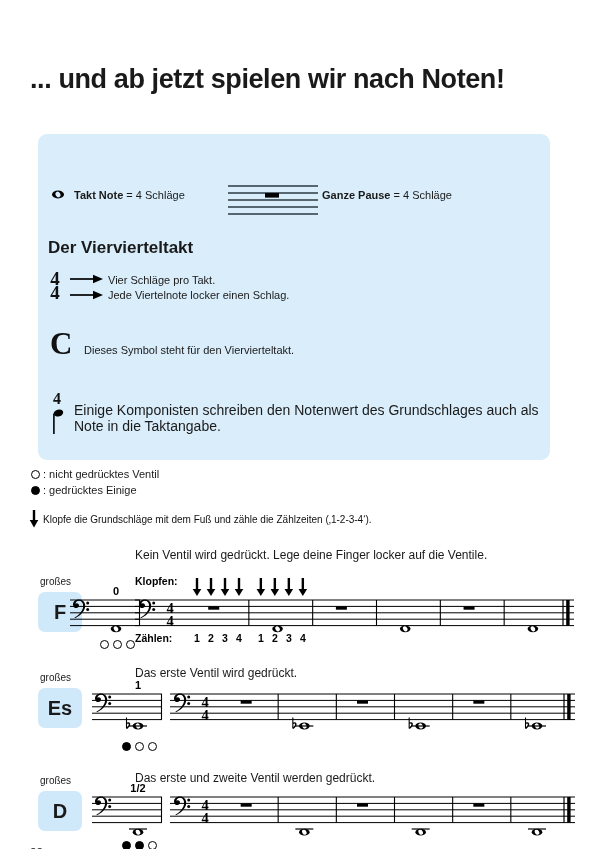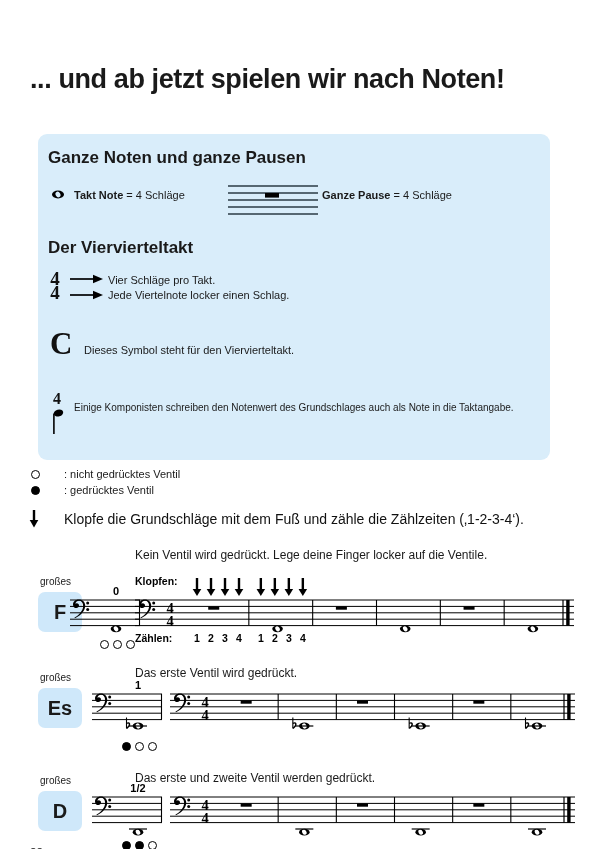--- a/index.html
+++ b/index.html
@@ -3,42 +3,41 @@
 <meta charset="utf-8">
 <style>
   html,body{margin:0;padding:0;background:#fff;}
   body{font-family:"Liberation Sans",sans-serif;color:#111;}
   .page{position:relative;width:600px;height:849px;background:#fff;overflow:hidden;margin-top:36px;}
   .abs{position:absolute;}
   .title{left:30px;top:28px;font-size:27px;font-weight:700;letter-spacing:-0.4px;color:#1a1a1a;}
   .infobox{left:38px;top:98px;width:512px;height:326px;background:#d9edfa;border-radius:9px;}
   .box-h{font-size:17px;font-weight:700;color:#1a1a1a;}
   .small{font-size:11px;color:#1a1a1a;}
-  .tiny{font-size:10px;color:#1a1a1a;}
+  .tiny{font-size:14px;color:#1a1a1a;}
   .serif{font-family:"Liberation Serif",serif;}
   .tsig{font-size:19px;font-weight:700;line-height:14px;text-align:center;}
-  .legend-row{display:flex;align-items:center;gap:24px;}
+  .legend-row{display:flex;align-items:center;gap:3px;}
   .vdot{display:inline-block;width:7px;height:7px;border:1.3px solid #000;border-radius:50%;background:#fff;box-sizing:content-box;}
   .vdot.filled{background:#000;}
   .register{font-size:10px;color:#1a1a1a;}
   .notebox{width:44px;height:40px;background:#cfe8fa;border-radius:7px;display:flex;align-items:center;justify-content:center;font-size:20px;font-weight:700;color:#1a1a1a;}
   .instruction{font-size:12px;color:#1a1a1a;white-space:nowrap;}
   .fdots{display:flex;gap:4px;}
   .pagenum{font-size:11.5px;color:#1a1a1a;}
 </style>
 </head>
 <body>
 
 <div class="page">
 
   <div class="abs title">... und ab jetzt spielen wir nach Noten!</div>
 
   <div class="abs infobox">
 
-    <div class="abs box-h" style="left:10px;top:14px">Ganze Noten und ganze Pausen</div>
 
     <svg class="abs" style="left:12px;top:55px" width="18" height="12">
       <ellipse cx="8" cy="5.5" rx="6" ry="3.9" fill="#000"></ellipse>
       <ellipse cx="8" cy="5.5" rx="2.3" ry="3" fill="#d9edfa" transform="rotate(-30 8 5.5)"></ellipse>
     </svg>
     <div class="abs small" style="left:36px;top:55px"><b>Takt Note</b><span> = 4 Schläge</span></div>
 
     <svg class="abs" style="left:188px;top:46px" width="94" height="40">
       <g stroke="#2a3a45" stroke-width="1.3">
         <line x1="2" y1="6" x2="92" y2="6"></line>
@@ -78,28 +77,28 @@
     </svg>
     <div class="abs tiny" style="left:36px;top:268px;width:470px">Einige Komponisten schreiben den Notenwert des Grundschlages auch als Note in die Taktangabe.</div>
   </div>
 
   <div class="abs legend-row" style="left:31px;top:432px">
     <span class="vdot"></span>
     <span class="small">:  nicht gedrücktes Ventil</span>
   </div>
   <div class="abs legend-row" style="left:31px;top:448px">
     <span class="vdot filled"></span>
-    <span class="small">:  gedrücktes Ventil</span>
+    <span class="small">:  gedrücktes Einige</span>
   </div>
   <div class="abs legend-row" style="left:28px;top:474px">
     <svg width="12" height="18">
       <line x1="6" y1="0" x2="6" y2="11" stroke="#000" stroke-width="2.4"></line>
       <polygon points="1.7,10 10.3,10 6,17.5" fill="#000"></polygon>
     </svg>
-    <span style="font-size:14px">Klopfe die Grundschläge mit dem Fuß und zähle die Zählzeiten (‚1-2-3-4‘).</span>
+    <span style="font-size:10px">Klopfe die Grundschläge mit dem Fuß und zähle die Zählzeiten (‚1-2-3-4‘).</span>
   </div>
 
   <div id="exercises">
       <div style="position: absolute; left: 0px; top: 512px; width: 600px; height: 110px;">
         <div class="instruction" style="position: absolute; left: 135px; top: 0px;">Kein Ventil wird gedrückt. Lege deine Finger locker auf die Ventile.</div>
         <div class="register" style="position: absolute; left: 40px; top: 28px;">großes</div>
         <div class="notebox" style="position: absolute; left: 38px; top: 44px;">
           <span>F</span>
         </div>
         <svg width="72" height="58" style="position: absolute; left: 70px; top: 38px; overflow: visible;">

